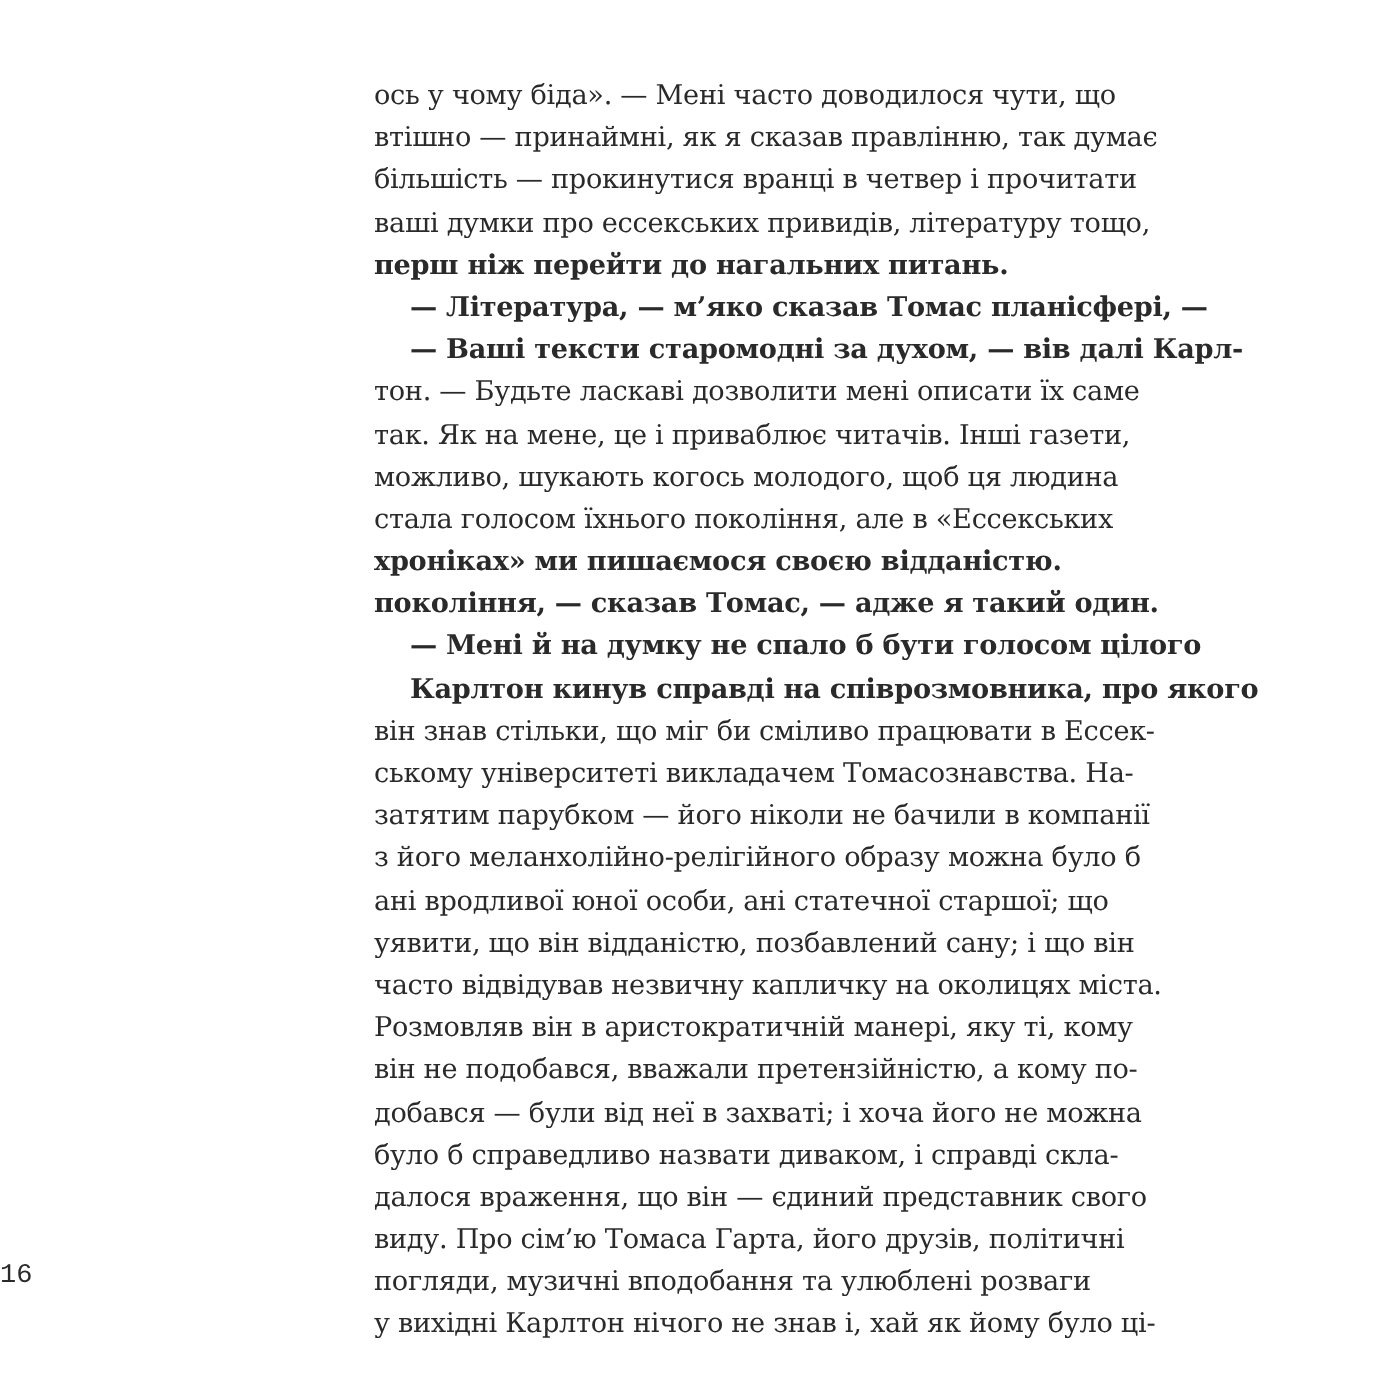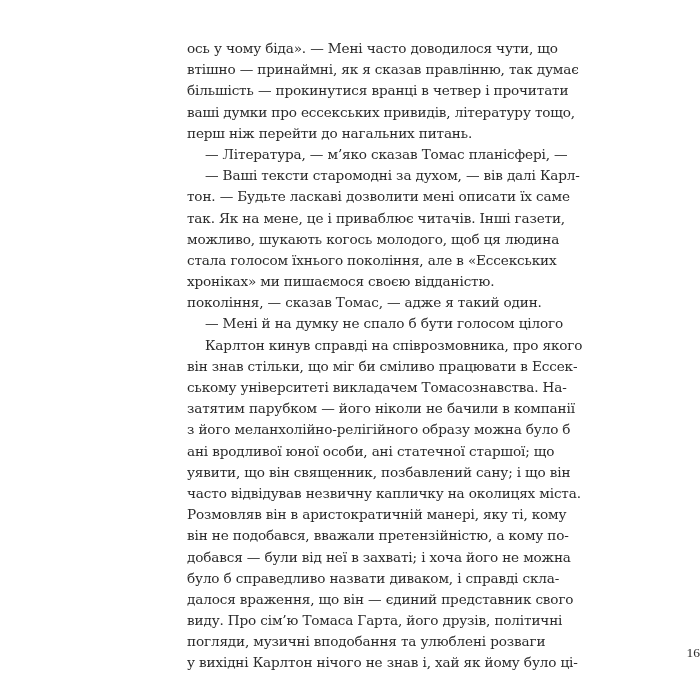--- a/index.html
+++ b/index.html
@@ -32,31 +32,33 @@
     .line {
       display: block;
       white-space: nowrap;
       text-align: justify;
       text-align-last: justify;
       height: 21.2px;
       letter-spacing: -0.15px;
     }
     .line.last {
       text-align-last: left;
+      font-weight: bold;
     }
     .line.indent {
       padding-left: 18px;
+      font-weight: bold;
     }
     .page-number {
       position: absolute;
       left: 0;
       width: 700px;
-      top: 645px;
-      text-align: right;
-      font-family: Liberation Serif, serif;
+      top: 631px;
+      text-align: left;
+      font-family: Liberation Mono, monospace;
       font-size: 13.5px;
       color: #2a2a2a;
     }
   </style>
 </head>
 <body>
 
 <div class="page">
   <div class="text-block" id="text-block">
       <span class="line">ось у чому біда». — Мені часто доводилося чути, що</span>
@@ -72,21 +74,21 @@
       <span class="line">стала голосом їхнього покоління, але в «Ессекських</span>
       <span class="line last">хроніках» ми пишаємося своєю відданістю.</span>
       <span class="line last">покоління, — сказав Томас, — адже я такий один.</span>
       <span class="line indent">— Мені й на думку не спало б бути голосом цілого</span>
       <span class="line indent">Карлтон кинув справді на співрозмовника, про якого</span>
       <span class="line">він знав стільки, що міг би сміливо працювати в Ессек-</span>
       <span class="line">ському університеті викладачем Томасознавства. На-</span>
       <span class="line">затятим парубком — його ніколи не бачили в компанії</span>
       <span class="line">з його меланхолійно-релігійного образу можна було б</span>
       <span class="line">ані вродливої юної особи, ані статечної старшої; що</span>
-      <span class="line">уявити, що він священник, позбавлений сану; і що він</span>
+      <span class="line">уявити, що він відданістю, позбавлений сану; і що він</span>
       <span class="line">часто відвідував незвичну капличку на околицях міста.</span>
       <span class="line">Розмовляв він в аристократичній манері, яку ті, кому</span>
       <span class="line">він не подобався, вважали претензійністю, а кому по-</span>
       <span class="line">добався — були від неї в захваті; і хоча його не можна</span>
       <span class="line">було б справедливо назвати диваком, і справді скла-</span>
       <span class="line">далося враження, що він — єдиний представник свого</span>
       <span class="line">виду. Про сім’ю Томаса Гарта, його друзів, політичні</span>
       <span class="line">погляди, музичні вподобання та улюблені розваги</span>
       <span class="line">у вихідні Карлтон нічого не знав і, хай як йому було ці-</span>
     </div>

